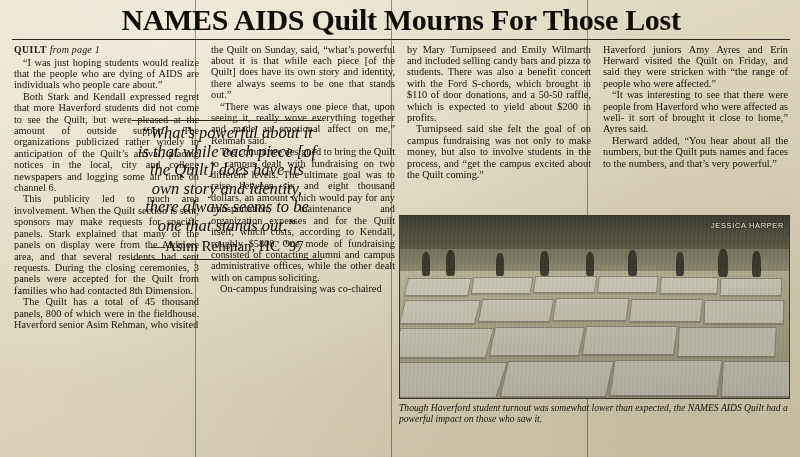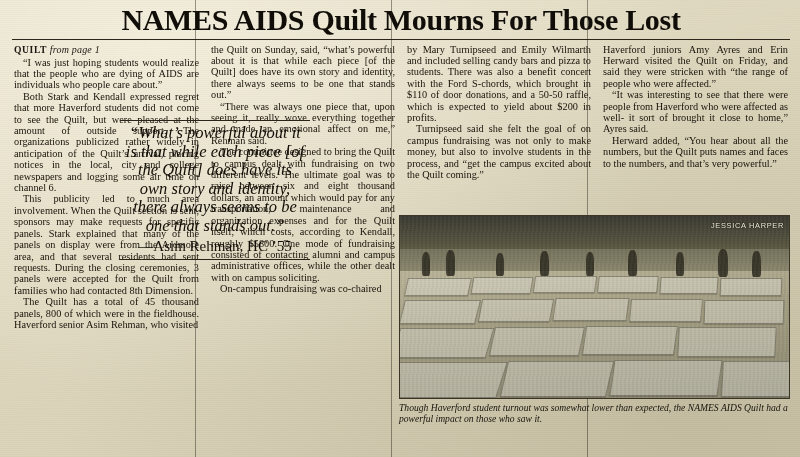--- a/index.html
+++ b/index.html
@@ -112,21 +112,21 @@
   }
   .pullquote .attrib {
     display: block;
     margin-top: 3px;
     font-style: normal;
     font-size: 15px;
     line-height: 17px;
   }
   .pq-wrap {
     position: absolute;
-    left: 120px;
+    left: 132px;
     top: 118px;
     width: 190px;
     z-index: 5;
     background: transparent;
   }
   
   .photo-block {
     position: absolute;
     left: 399px;
     top: 215px;
@@ -233,21 +233,21 @@
       <p class="body noindent">Haverford juniors Amy Ayres and Erin Herward visited the Quilt on Friday, and said they were stricken with “the range of people who were affected.”</p>
       <p class="body">“It was interesting to see that there were people from Haverford who were affected as well- it sort of brought it close to home,” Ayres said.</p>
       <p class="body">Herward added, “You hear about all the numbers, but the Quilt puts names and faces to the numbers, and that’s very powerful.”</p>
     </div>
 
   </div>
 
   <div class="pq-wrap">
     <div class="pullquote">
       <span>“What’s powerful about it is that while each piece [of the Quilt] does have its own story and identity, there always seems to be one that stands out.”</span>
-      <span class="attrib">—Asim Rehman, HC ’55</span>
+      <span class="attrib">—Asim Rehman, HC ’97</span>
     </div>
   </div>
 
   <div class="photo-block">
     <div class="photo">
       <div class="ph-sky"></div>
       <div class="ph-wall"></div>
       <div class="ph-floor"></div>
 
       <div class="quilt" style="left:6px;  top:62px;  width:62px; height:16px; transform:skewX(-12deg);"></div>

